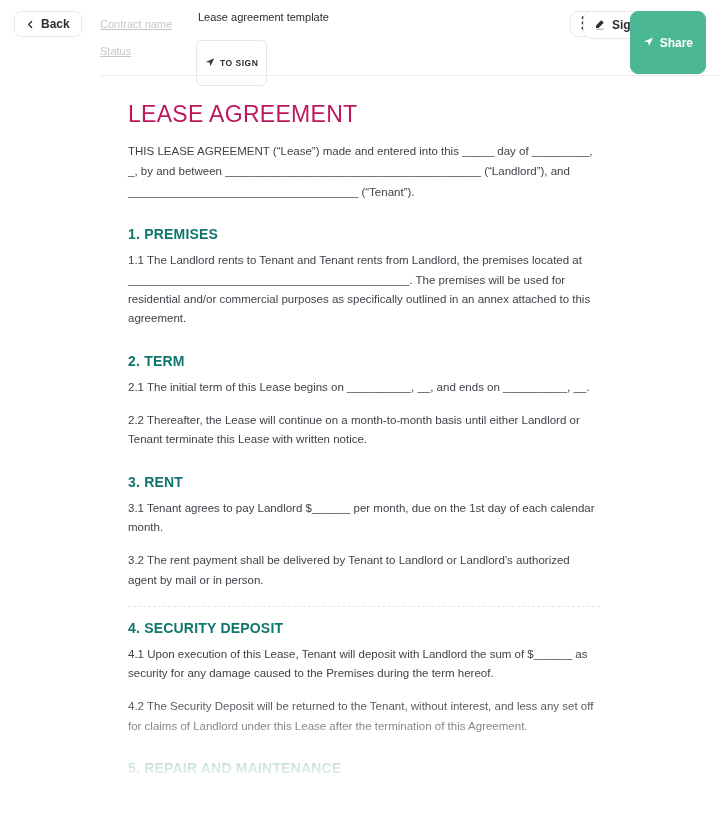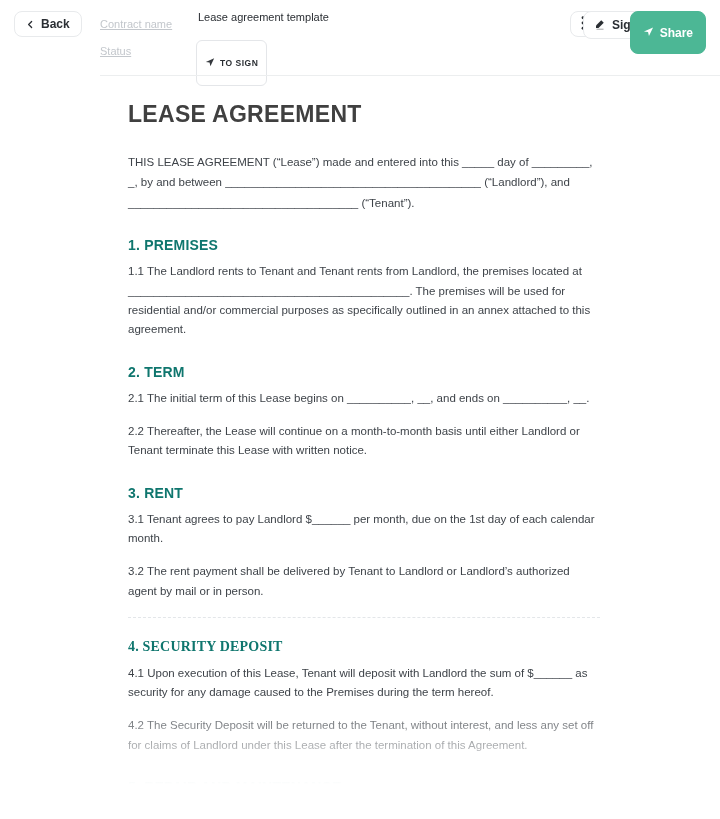--- a/index.html
+++ b/index.html
@@ -32,44 +32,44 @@
     padding:16px 8px; font-size:8.5px; font-weight:700; letter-spacing:.5px;
     color:#2a2e33; cursor:pointer;
   }
 
   .kebab-btn {
     position:absolute; right:124px; top:11px; width:26px; height:26px;
     justify-content:center; padding:0;
   }
   .sign-btn { position:absolute; right:71px; top:11px; padding:6px 10px; }
   .share-btn {
-    position:absolute; right:14px; top:11px; padding:14px 12px;
+    position:absolute; right:14px; top:11px; padding:24px 12px;
     background:#4cb795; border-color:#4cb795; color:#ffffff;
   }
   .header-divider {
     position:absolute; top:75px; left:100px; right:0; height:1px; background:#eceeef;
   }
 
   
   .doc { padding:12px 120px 0 128px; width:720px; }
   .doc-title {
-    font-size:23px; font-weight:700; letter-spacing:.3px; color:#404040;
-    margin:2px 0 24px;
+    font-size:23px; font-weight:400; letter-spacing:.3px; color:#be185d;
+    margin:2px 0 13px;
   }
   .doc p {
     font-size:11.5px; line-height:1.68; color:#3e4349;
     margin:0 0 14px; word-break:break-word;
   }
   .doc p.intro { line-height:1.78; margin-bottom:6px; }
   .doc h2 {
     font-size:14px; font-weight:800; letter-spacing:.2px; color:#0f766e;
     margin:24px 0 9px;
   }
   .sep { border-top:1px dashed #e3e6e9; margin:16px 0 0; }
-  .sep + section h2 { margin-top:21px;font-family:Liberation Serif, serif; }
+  .sep + section h2 { margin-top:13px; }
 
   .bottom-fade {
     position:absolute; left:0; right:0; bottom:0; height:125px;
     background:linear-gradient(180deg, rgba(255,255,255,0) 0%, #ffffff 72%);
     pointer-events:none;
   }
 </style>
 </head>
 <body>
 

